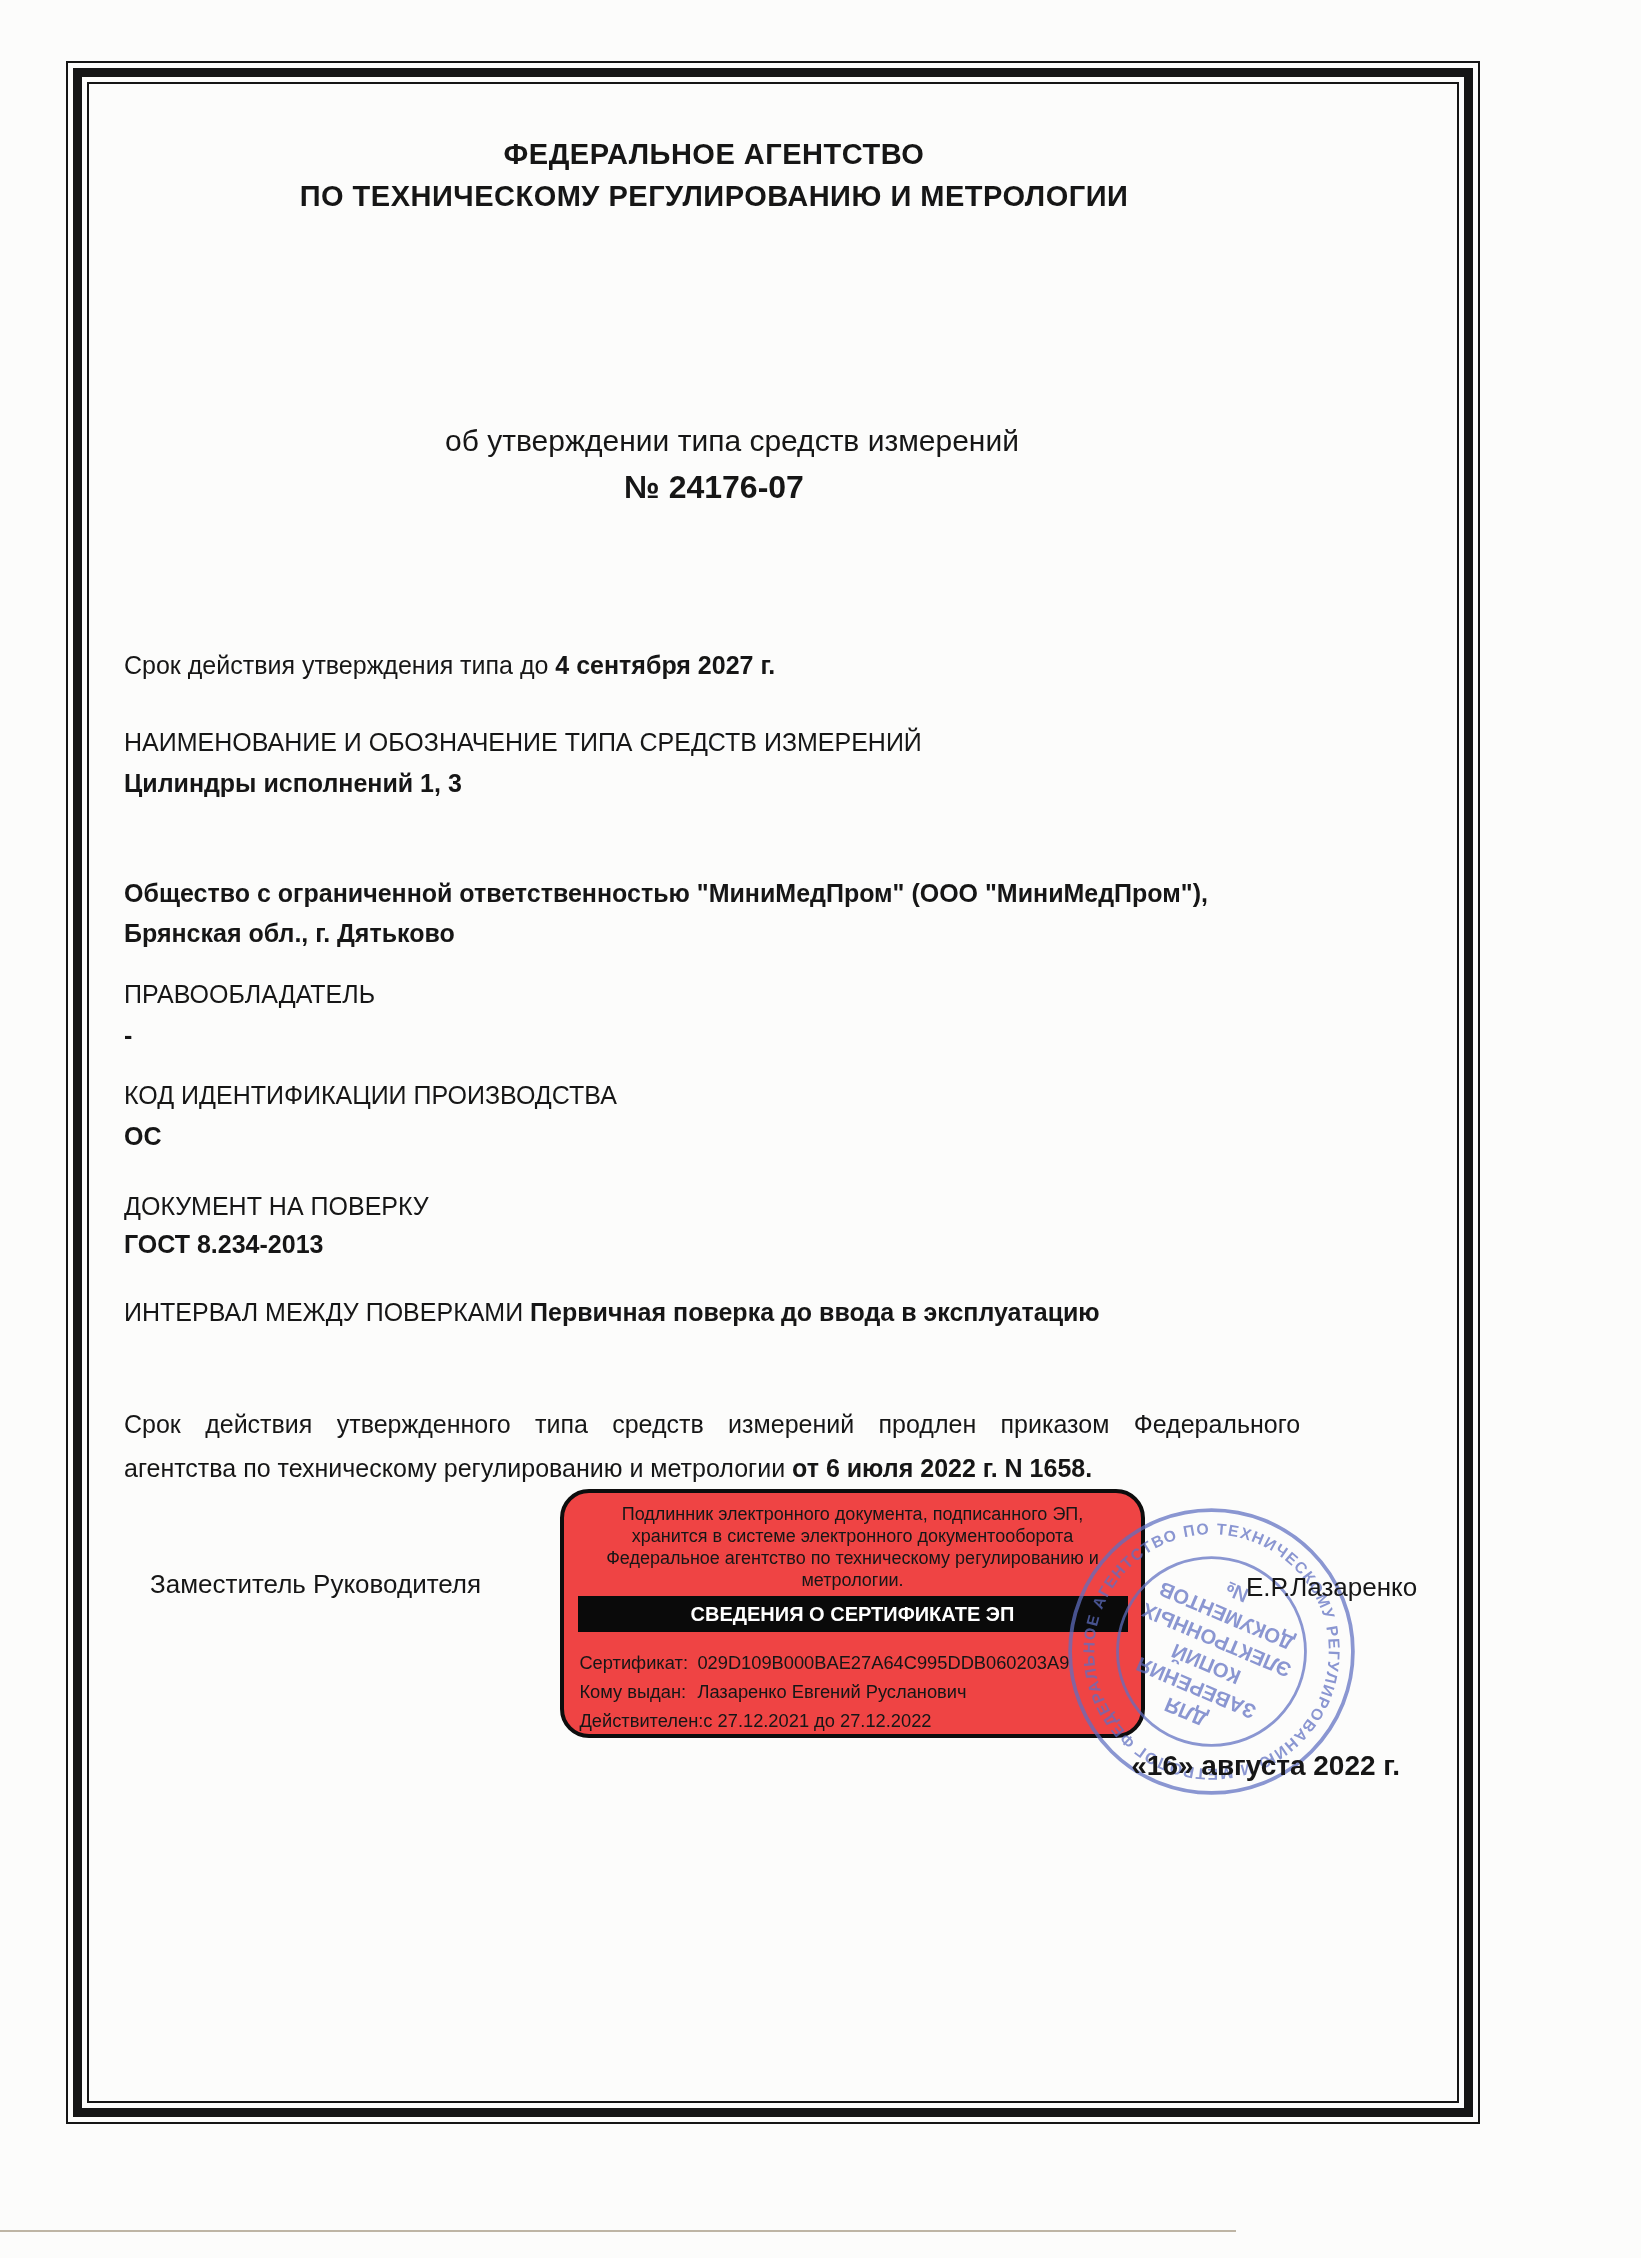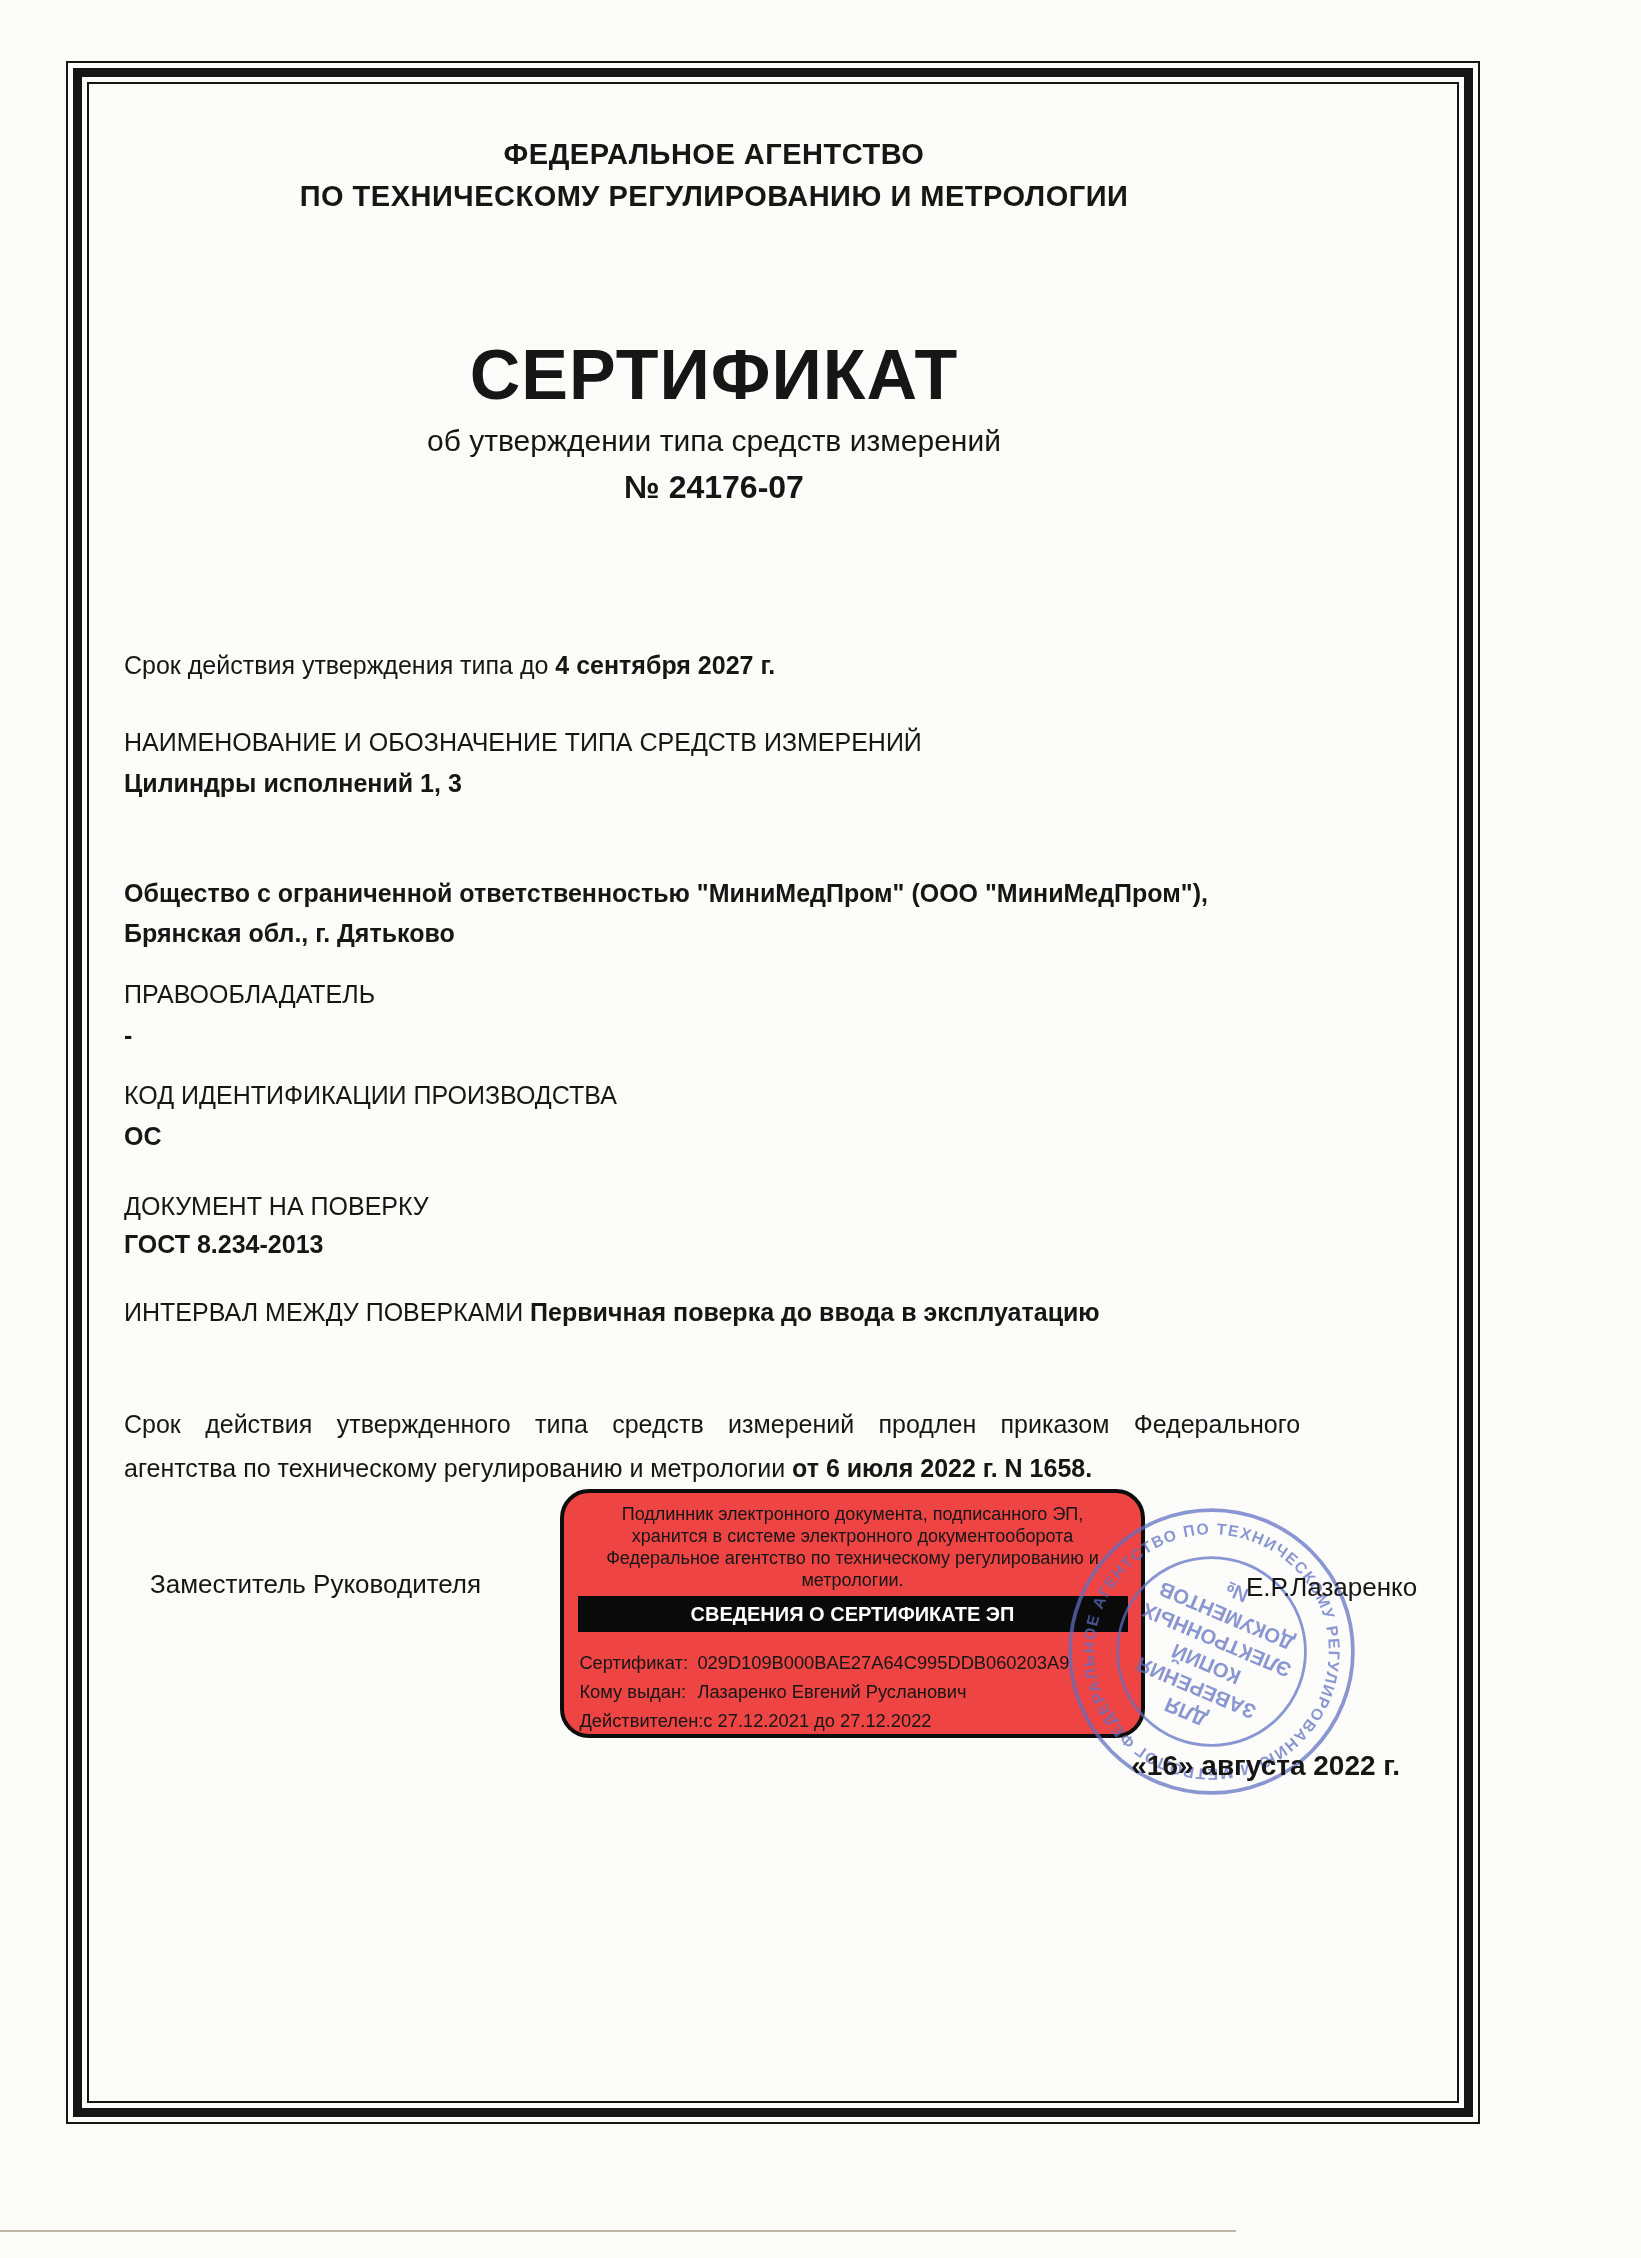--- a/index.html
+++ b/index.html
@@ -54,22 +54,21 @@
     <div class="frame-mid">
       <div class="frame-inner"></div>
     </div>
   </div>
 
   <div class="abs centered agency" style="top:133px;">
     <div>ФЕДЕРАЛЬНОЕ АГЕНТСТВО</div>
     <div>ПО ТЕХНИЧЕСКОМУ РЕГУЛИРОВАНИЮ И МЕТРОЛОГИИ</div>
   </div>
 
-  <div class="abs centered cert-title" style="top:340px;">СЕРТИФИКАТ</div>
-  <div class="abs centered cert-subtitle" style="top:423px;">об утверждении типа средств измерений</div>
+  <div class="abs centered cert-subtitle" style="top:423px;padding-left:18px;">об утверждении типа средств измерений</div>
   <div class="abs centered cert-number" style="top:468px;">№ 24176-07</div>
 
   <div class="abs body-text" style="top:649px;">
     <span>Срок действия утверждения типа до </span><span class="bold">4 сентября 2027 г.</span>
   </div>
 
   <div class="abs body-text" style="top:726px;">НАИМЕНОВАНИЕ И ОБОЗНАЧЕНИЕ ТИПА СРЕДСТВ ИЗМЕРЕНИЙ</div>
   <div class="abs body-text bold" style="top:767px;">Цилиндры исполнений 1, 3</div>
 
   <div class="abs body-text bold" style="top:873px; line-height:40px;">

